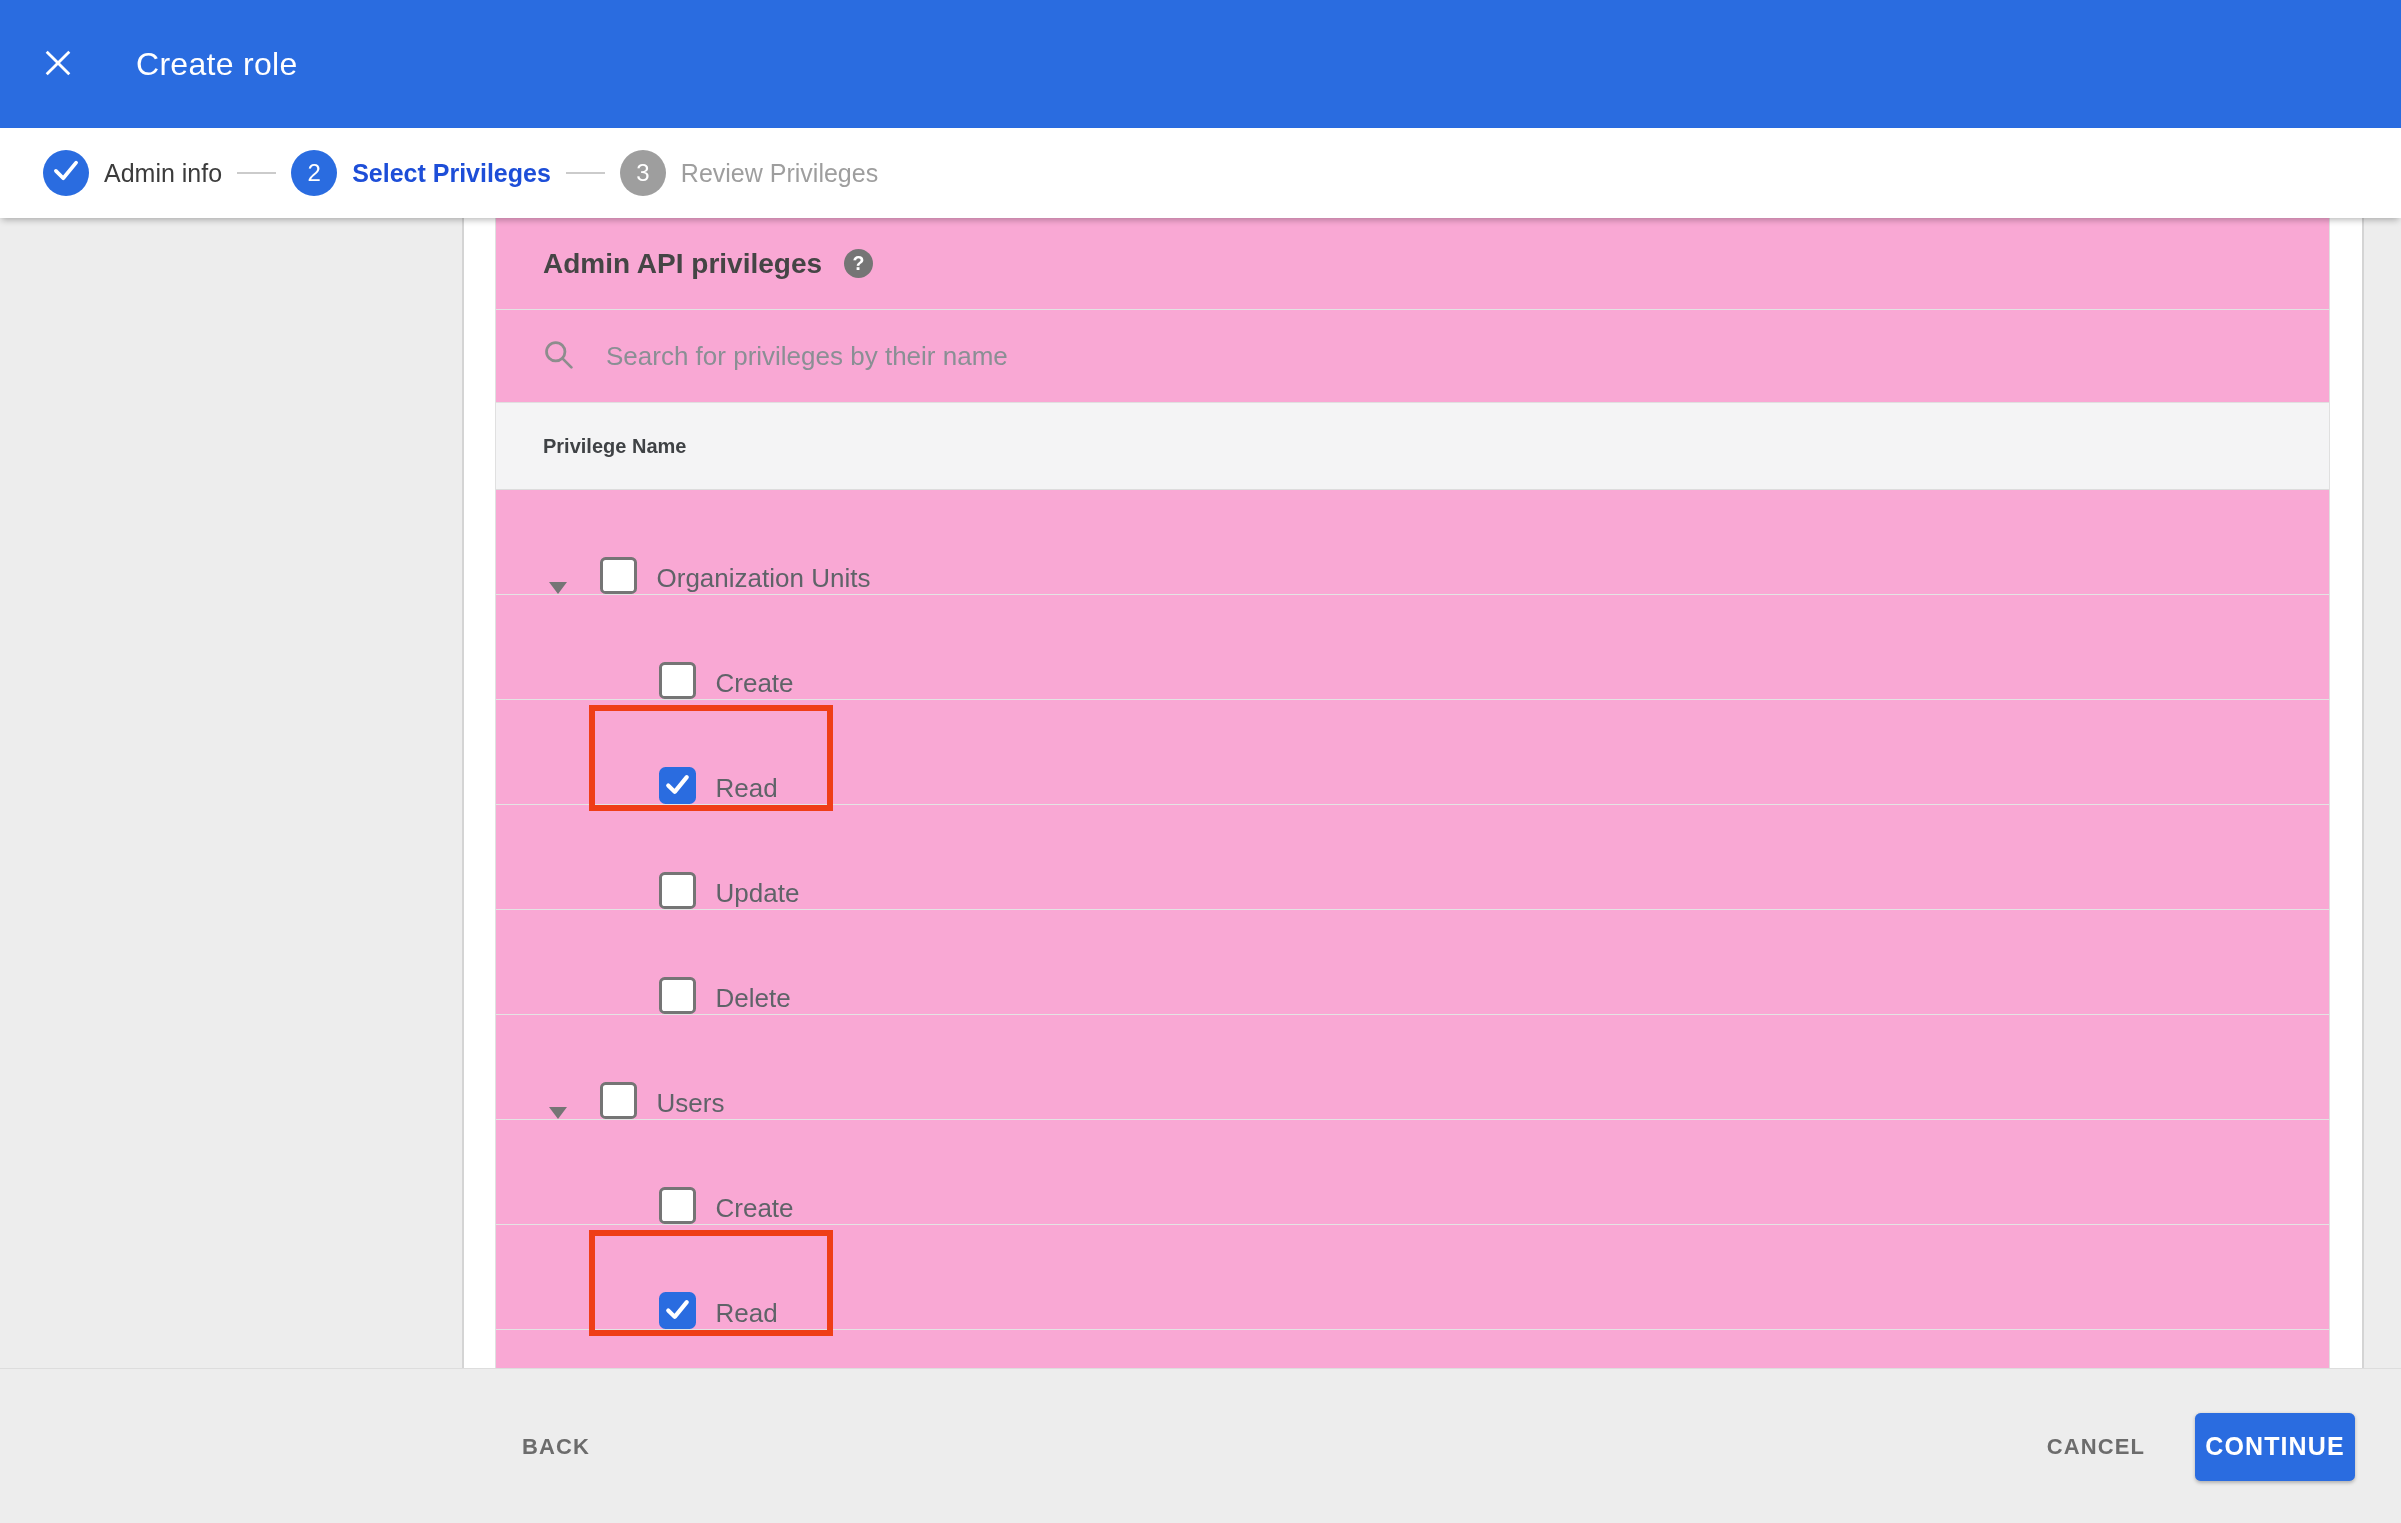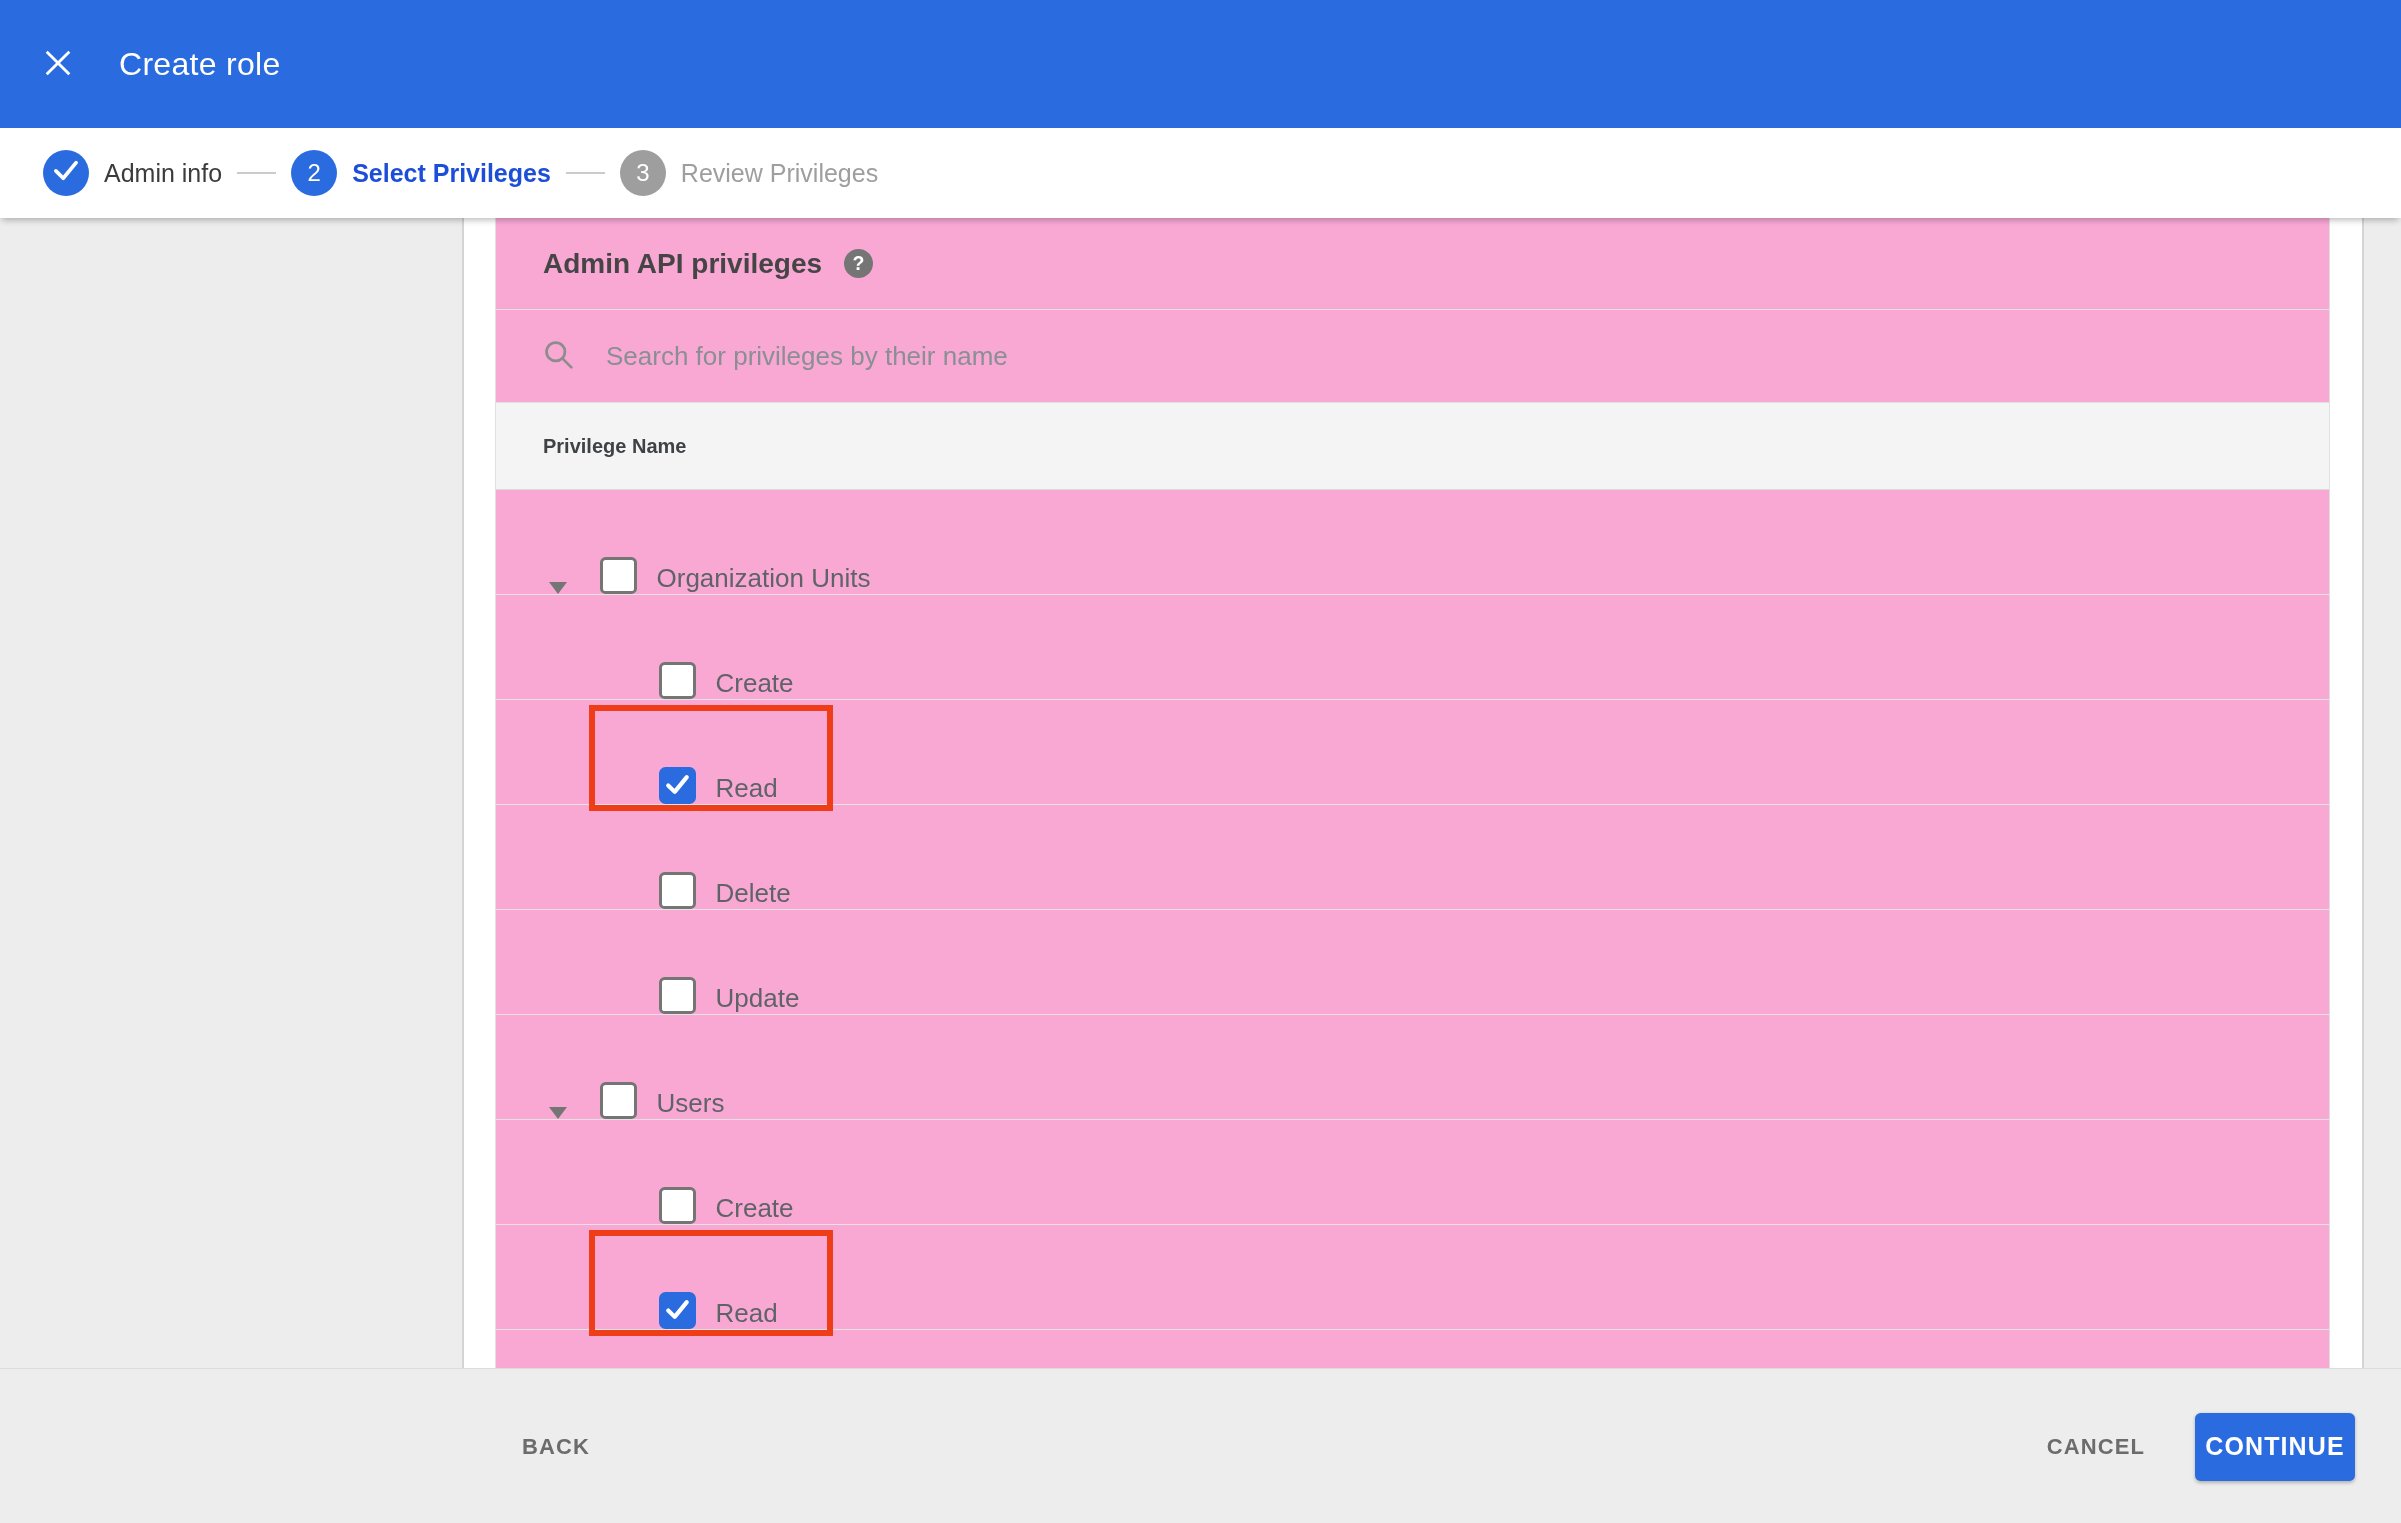--- a/index.html
+++ b/index.html
@@ -14,21 +14,21 @@
   html,body{margin:0;padding:0;}
   body{
     width:2401px;height:1524px;position:relative;overflow:hidden;
     font-family:"Liberation Sans","DejaVu Sans",sans-serif;
     background:#ffffff;
   }
 
   
   .app-header{
     position:absolute;left:0;top:0;width:2401px;height:128px;
-    background:var(--accent);display:flex;align-items:center;padding-left:41px;
+    background:var(--accent);display:flex;align-items:center;padding-left:41px;gap:17px;
   }
   .close-btn{width:33px;height:33px;display:flex;align-items:center;justify-content:center;cursor:pointer;background:none;border:none;padding:0;}
   .app-title{color:#ffffff;font-size:32px;font-weight:400;margin-left:45px;letter-spacing:0.3px;}
 
   
   .stepper{
     position:absolute;left:0;top:128px;width:2401px;height:90px;background:#ffffff;
     display:flex;align-items:center;padding-left:43px;z-index:6;
     box-shadow:0 3.7px 6.5px -1.9px rgba(0,0,0,0.28);
   }
@@ -198,26 +198,26 @@
           <svg width="37" height="37" viewBox="0 0 40 40">
             <polyline points="10,21 17,28 30,12" fill="none" stroke="#ffffff" stroke-width="4.5" stroke-linecap="round" stroke-linejoin="round"></polyline>
           </svg>
         </span>
       </span>
       <span class="priv-label">Read</span>
     </div>
 
     <div class="priv-row level1">
       <span class="cbx"></span>
+      <span class="priv-label">Update</span>
+    </div>
+
+    <div class="priv-row level1">
+      <span class="cbx"></span>
       <span class="priv-label">Delete</span>
-    </div>
-
-    <div class="priv-row level1">
-      <span class="cbx"></span>
-      <span class="priv-label">Update</span>
     </div>
 
     <div class="priv-row level0">
       <span class="tri"></span>
       <span class="cbx"></span>
       <span class="priv-label">Users</span>
     </div>
 
     <div class="priv-row level1">
       <span class="cbx"></span>

